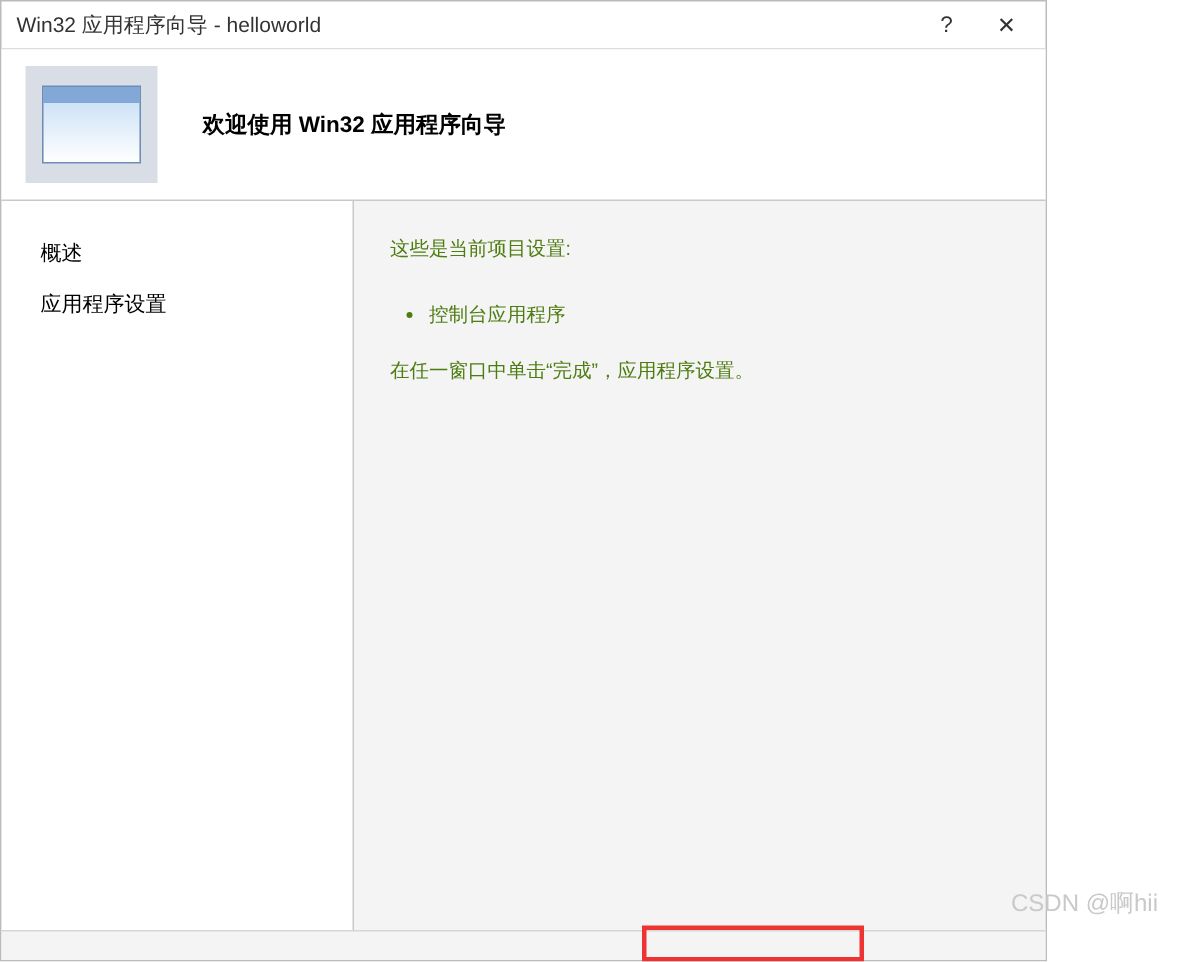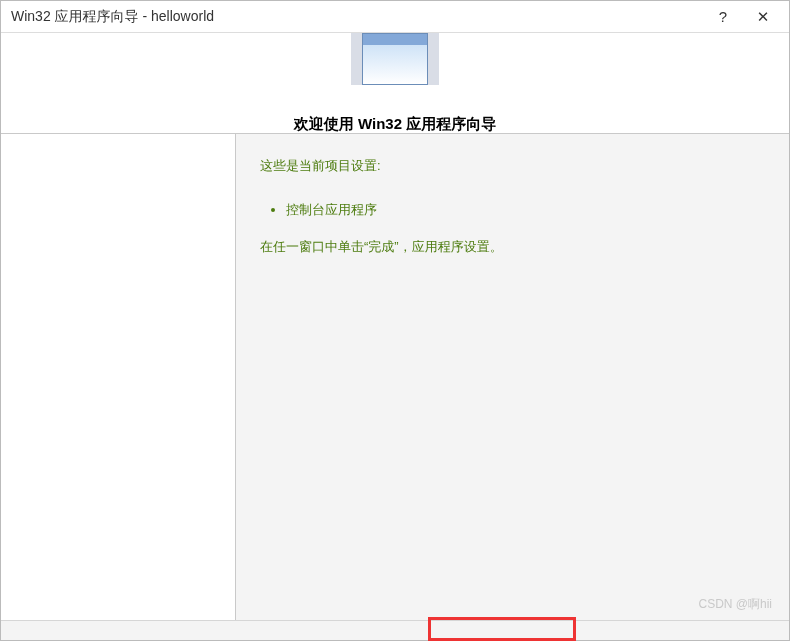--- a/index.html
+++ b/index.html
@@ -11,21 +11,21 @@
       font-family: "Microsoft YaHei", "SimSun", Tahoma, sans-serif;
       font-size: 13px;
       color: #000;
       background: #fff;
       width: 790px;
       height: 641px;
       overflow: hidden;
       position: relative;
     }
     .window {
-      width: 790px;
+      width: 698px;
       height: 641px;
       border: 1px solid #bbb;
       background: #fff;
       display: flex;
       flex-direction: column;
     }
     .titlebar {
       height: 32px;
       display: flex;
       align-items: center;
@@ -51,21 +51,20 @@
       text-align: center;
       font-family: Arial, sans-serif;
     }
     .header-banner {
       height: 100px;
       display: flex;
       align-items: center;
       padding: 0 16px;
       gap: 30px;
       background: #fff;
-      flex-direction: column;
     }
     .banner-icon {
       width: 88px;
       height: 78px;
       background: #d9dde6;
       display: flex;
       align-items: center;
       justify-content: center;
     }
     .banner-icon-inner {
@@ -137,21 +136,21 @@
       width: 148px;
       height: 24px;
       border: 3px solid #e33;
       background: transparent;
       z-index: 5;
     }
     .watermark {
       position: absolute;
       right: 18px;
       bottom: 28px;
-      font-size: 12px;
+      font-size: 16px;
       color: #c9c9c9;
       font-family: "Microsoft YaHei", sans-serif;
       z-index: 3;
     }
   </style>
 </head>
 <body>
 
 <div class="window">
 
@@ -168,20 +167,26 @@
       <div class="banner-icon-inner"></div>
     </div>
     <div class="banner-title">欢迎使用 Win32 应用程序向导</div>
   </div>
 
   <div class="divider"></div>
 
   <div class="body-area">
 
     <div class="sidebar">
+      <div class="sidebar-item">
+        <span>概述</span>
+      </div>
+      <div class="sidebar-item">
+        <span>应用程序设置</span>
+      </div>
     </div>
 
     <div class="content">
       <div class="content-block">
         <div>这些是当前项目设置:</div>
         <ul>
           <li>控制台应用程序</li>
         </ul>
       </div>
       <div class="content-block">在任一窗口中单击“完成”，应用程序设置。</div>

